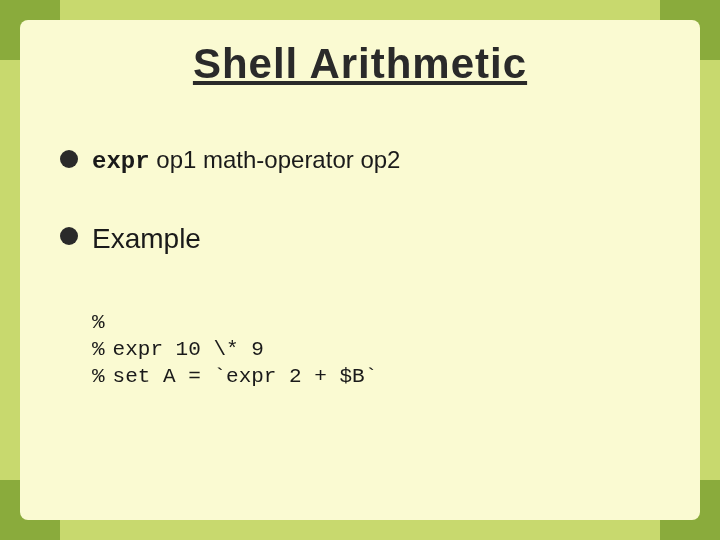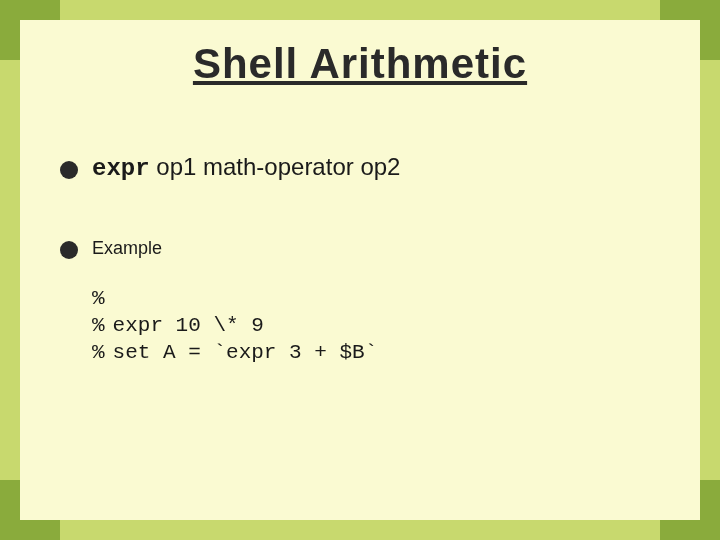--- a/index.html
+++ b/index.html
@@ -25,24 +25,25 @@
     .corner-br { bottom: 0; right: 0; background: #8aab3c; }
 
     
     .main-card {
       position: absolute;
       top: 20px;
       left: 20px;
       right: 20px;
       bottom: 20px;
       background: #fafad2;
-      border-radius: 0;
+      border-radius: 8px;
       padding: 20px 40px 30px 40px;
       display: flex;
       flex-direction: column;
+      gap: 28px;
     }
 
     
     .bottom-white-box {
       position: absolute;
       bottom: 20px;
       left: 200px;
       width: 160px;
       height: 45px;
       background: #fafad2;
@@ -55,23 +56,22 @@
       font-weight: bold;
       color: #2a2a2a;
       text-decoration: underline;
       margin-bottom: 30px;
       font-family: Arial, sans-serif;
       letter-spacing: 1px;
     }
 
     .bullet-row {
       display: flex;
-      align-items: center;
+      align-items: flex-start;
       margin-bottom: 20px;
-      margin-top: 35px;
     }
 
     .bullet {
       width: 18px;
       height: 18px;
       background: #2a2a2a;
       border-radius: 50%;
       margin-top: 4px;
       margin-right: 14px;
       flex-shrink: 0;
@@ -82,21 +82,21 @@
       color: #1a1a1a;
       font-family: Arial, sans-serif;
     }
 
     .expr-line .mono {
       font-family: 'Courier New', Courier, monospace;
       font-weight: bold;
     }
 
     .example-label {
-      font-size: 18px;
+      font-size: 28px;
       color: #1a1a1a;
       font-family: Arial, sans-serif;
     }
 
     .code-block {
       margin-left: 32px;
       margin-top: 8px;
       display: flex;
       flex-direction: column;
       gap: 4px;
@@ -144,16 +144,16 @@
   <div class="code-block">
     <div class="code-line">
       <span class="percent">%</span>
     </div>
     <div class="code-line">
       <span class="percent">%</span>
       <span>expr 10 \* 9</span>
     </div>
     <div class="code-line">
       <span class="percent">%</span>
-      <span>set A = `expr 3 + $B`</span>
+      <span>set A = `expr 2 + $B`</span>
     </div>
   </div>
 </div>
 
 </body></html>

